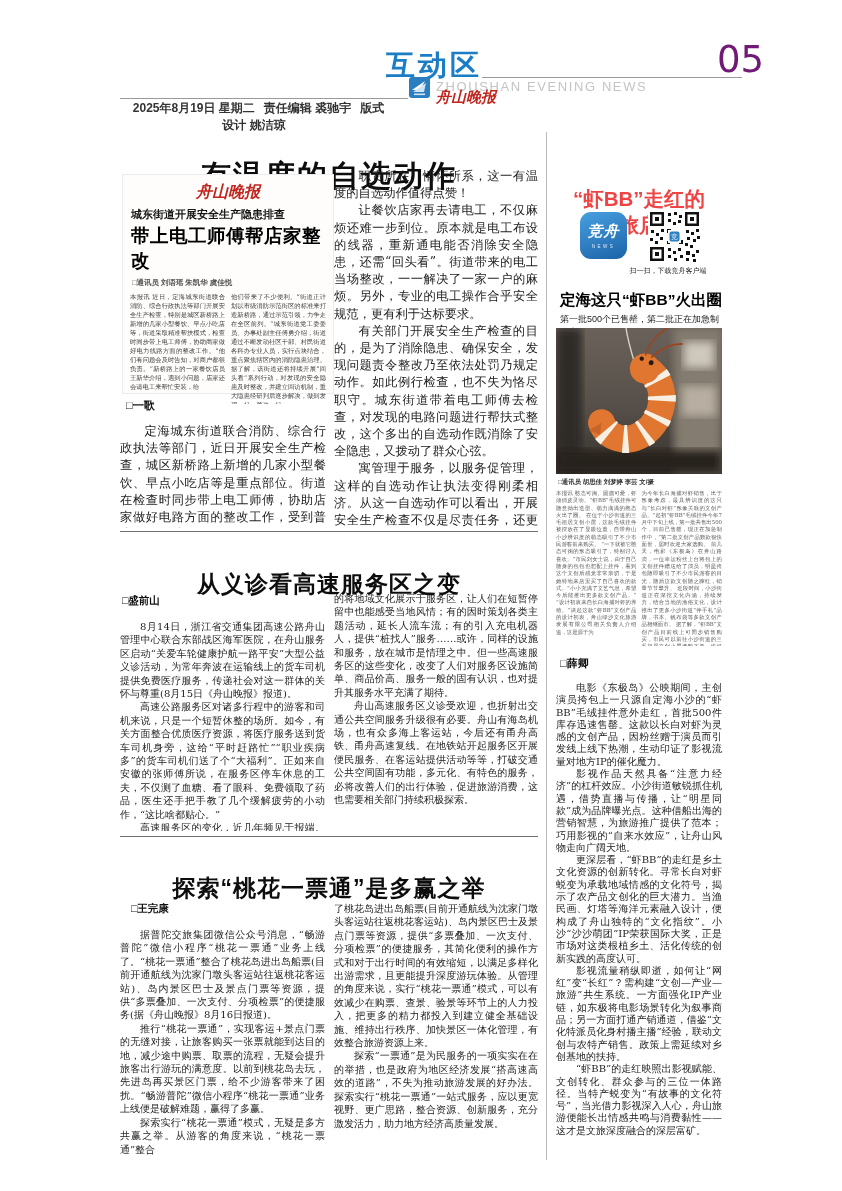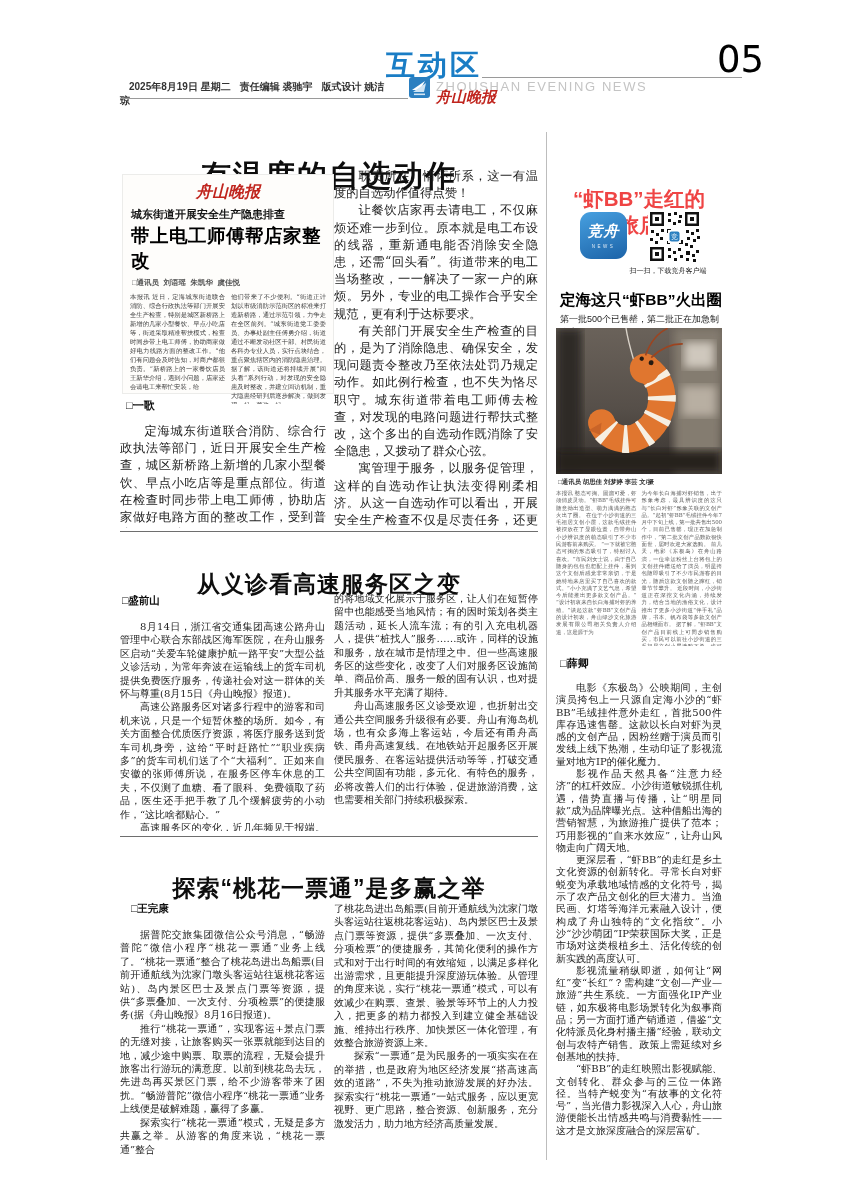--- a/index.html
+++ b/index.html
@@ -4,25 +4,25 @@
 <style>
   html,body{margin:0;padding:0;background:#ffffff;}
   .page{position:relative;width:842px;height:1191px;background:#fff;overflow:hidden;
         font-family:"DejaVu Serif","Liberation Serif",serif;color:#1c1c1c;}
   .abs{position:absolute;}
   
   .masthead{left:366px;top:46px;width:116px;text-align:right;
     font-family:"Liberation Sans","DejaVu Sans",sans-serif;font-weight:bold;
     font-size:29px;color:#1a7dc5;letter-spacing:3px;}
   .page-num{left:708px;top:38px;width:56px;text-align:right;
-    font-family:"DejaVu Sans",sans-serif;font-size:37px;font-weight:500;color:#000000;}
+    font-family:"DejaVu Sans",sans-serif;font-size:37px;font-weight:500;color:#701a75;}
   .rule-right{left:482px;top:77px;width:260px;height:1px;background:#9a9a9a;}
   .rule-left{left:120px;top:98px;width:288px;height:1px;background:#9a9a9a;}
-  .dateline{left:120px;top:80px;width:268px;text-align:left;
-    font-family:"Liberation Sans","DejaVu Sans",sans-serif;font-size:10px;font-weight:bold;color:#333;}
+  .dateline{left:120px;top:100px;width:268px;text-align:center;
+    font-family:"Liberation Sans","DejaVu Sans",sans-serif;font-size:12px;font-weight:bold;color:#333;}
   .dateline span{margin-left:9px;}
   .paper-logo{left:409px;top:77px;width:21px;height:21px;}
   .paper-en{left:436px;top:79px;font-family:Liberation Sans, sans-serif;font-size:13px;
     color:#c4c4c4;letter-spacing:1.6px;}
   .paper-cn{left:436px;top:88px;font-size:15px;font-weight:bold;font-style:italic;color:#c0251e;}
   
   .art-title{width:100%;text-align:center;font-family:"Liberation Sans","DejaVu Sans",sans-serif;
     font-weight:bold;color:#0d0d0d;}
   .byline{font-family:"Liberation Sans","DejaVu Sans",sans-serif;font-weight:bold;color:#111;}
   .bodycol p{margin:0;text-align:justify;text-indent:2em;}
@@ -32,21 +32,21 @@
   .a1{left:120px;top:130px;width:418px;height:400px;}
   .a1 .art-title{top:6px;font-size:30px;letter-spacing:2px;}
   .clip{left:2px;top:44px;width:212px;height:220px;background:#fefdfb;border:1px solid #ececea;
         box-sizing:border-box;}
   .clip-logo{margin:7px 0 2px 0;text-align:center;font-size:16px;font-weight:bold;
      font-style:italic;color:#c0251e;}
   .clip-kicker{margin:4px 0 1px 8px;font-family:"Liberation Sans",sans-serif;
      font-weight:bold;font-size:11px;color:#161616;}
   .clip-head{margin:1px 0 0 8px;font-family:Liberation Mono, monospace;
      font-weight:bold;font-size:18.5px;color:#000;letter-spacing:0.5px;}
-  .clip-byline{margin:5px 0 4px 9px;font-family:Liberation Mono, monospace;
+  .clip-byline{margin:5px 0 4px 9px;font-family:Liberation Serif, serif;
      font-size:7.5px;color:#555;font-weight:bold;}
   .clip-cols{display:flex;gap:6px;padding:0 7px;}
   .clip-col{width:50%;font-size:6.3px;line-height:9px;color:#3c3c3c;text-align:justify;
      height:112px;overflow:hidden;}
   .a1-byline{left:6px;top:268px;font-size:11px;}
   .a1-c1{left:0;top:293px;width:206px;height:105px;font-size:12.3px;line-height:17.2px;}
   .a1-c2{left:214px;top:38px;width:204px;height:360px;font-size:12.3px;line-height:17.2px;}
   
   .a2{left:120px;top:534px;width:418px;height:300px;}
   .a2 .art-title{top:16px;font-size:23px;letter-spacing:1px;}

